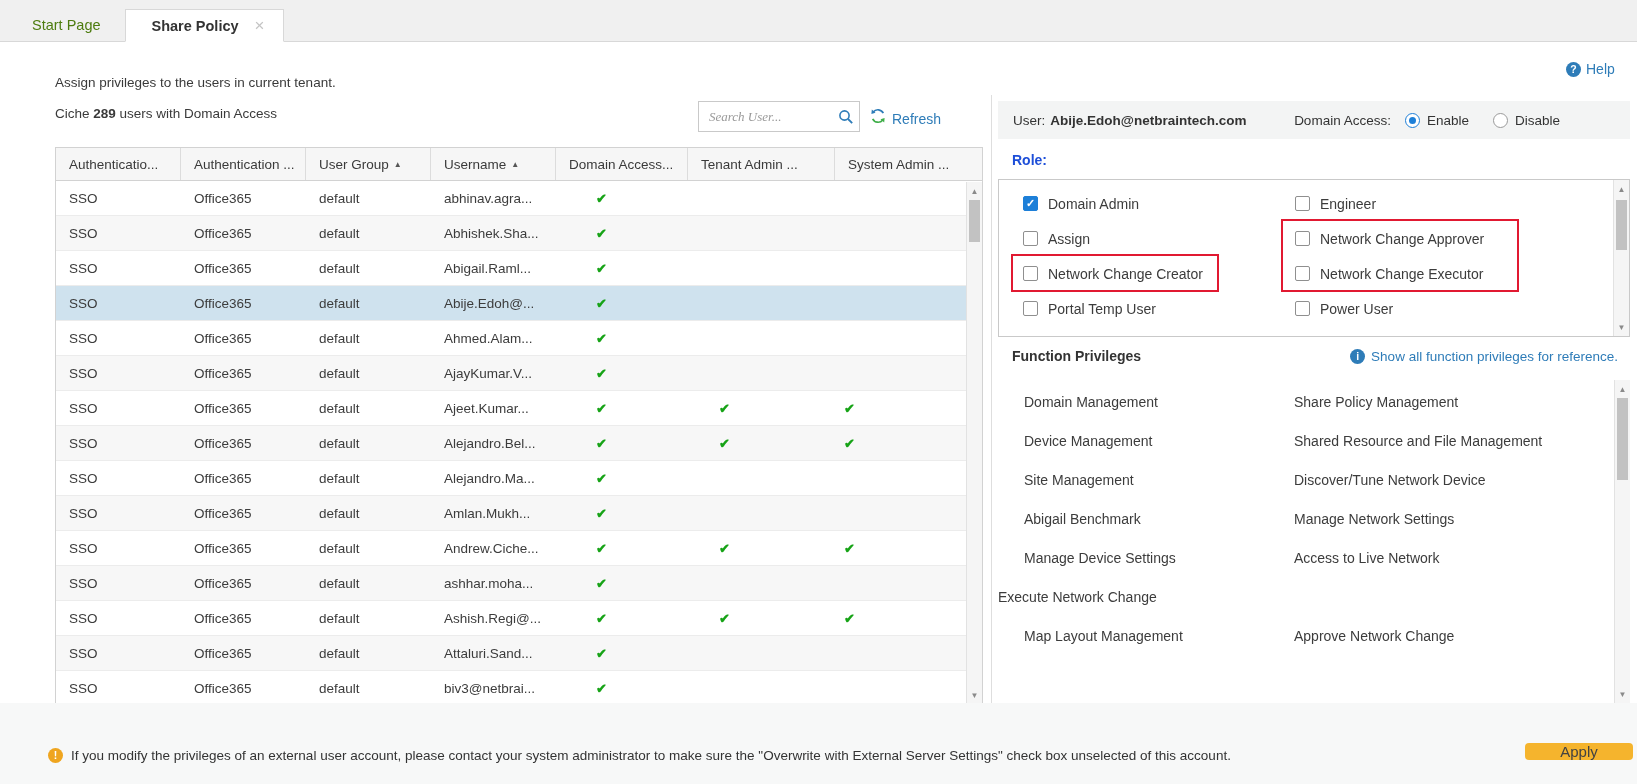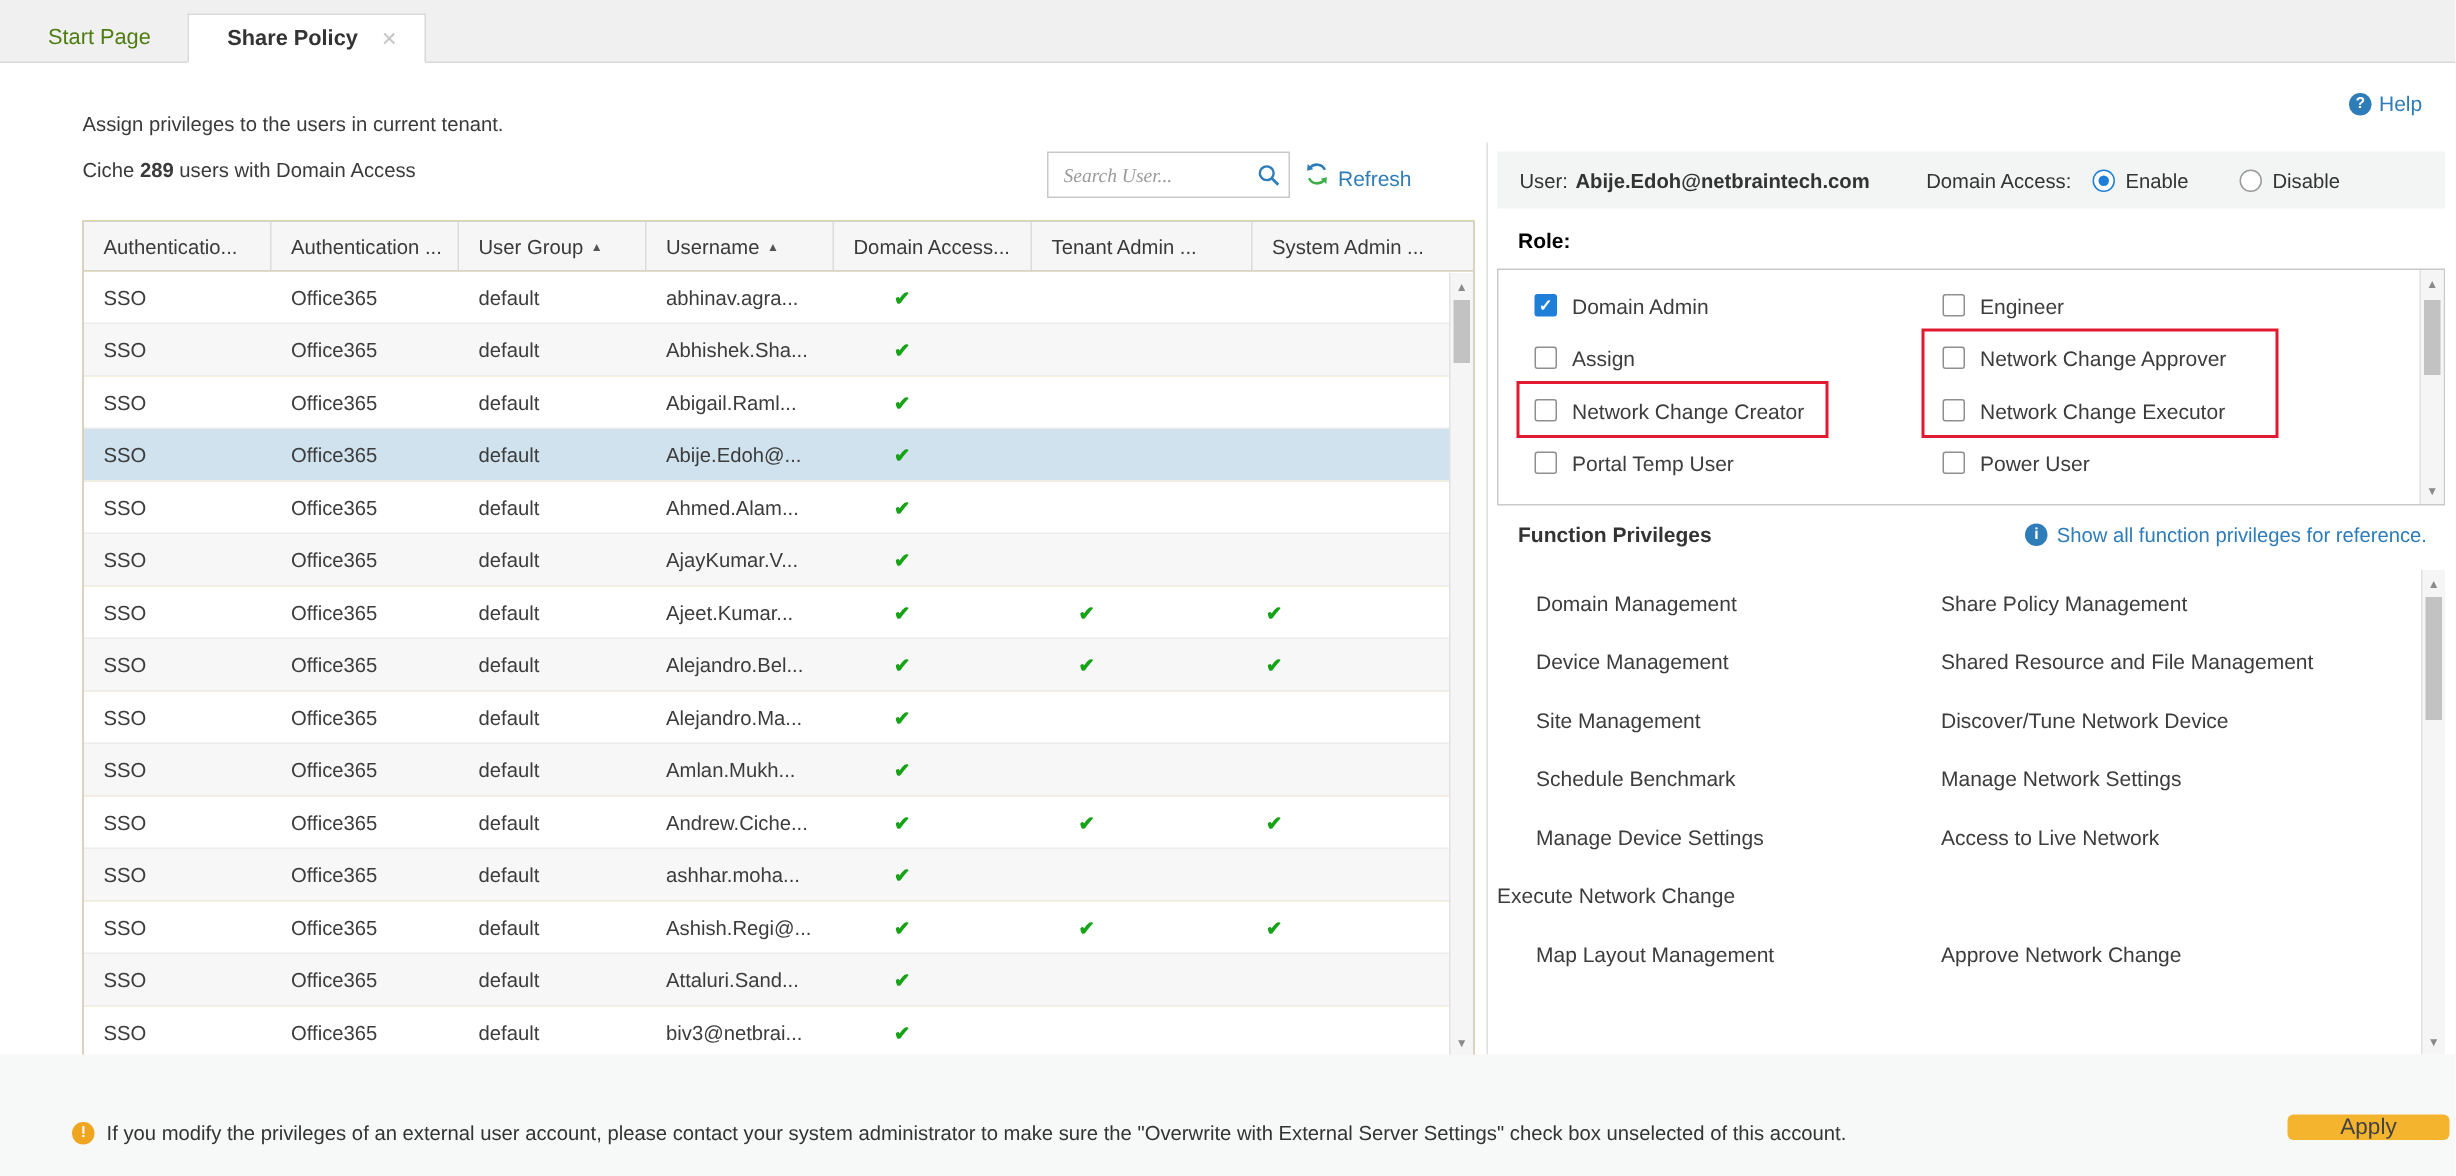--- a/index.html
+++ b/index.html
@@ -61,27 +61,27 @@
     display:flex; align-items:center; justify-content:center; cursor:pointer; }
   .vscroll .arr.up { top:2px; } .vscroll .arr.down { bottom:2px; }
   .vscroll .thumb { position:absolute; left:2px; right:2px; background:#c2c2c2; cursor:pointer; }
   
   .splitter { position:absolute; left:991px; top:95px; width:1px; height:608px; background:#dedede; }
   
   .user-bar { position:absolute; left:998px; top:101px; width:632px; height:38px; background:#f3f4f4;
     display:flex; align-items:center; padding:0 70px 0 15px; font-size:13.5px; color:#333; }
   .user-bar b { font-weight:bold; margin-left:5px; }
   .user-bar .spacer { flex:1; }
-  .radio-group { display:flex; align-items:center; gap:34px; margin-left:14px; }
+  .radio-group { display:flex; align-items:center; gap:24px; margin-left:14px; }
   .radio-opt { display:flex; align-items:center; gap:7px; cursor:pointer; }
   .radio { width:15px; height:15px; border-radius:50%; border:1.5px solid #9a9a9a; background:#fff;
     display:inline-flex; align-items:center; justify-content:center; }
   .radio.on { border-color:#1d7fd8; }
   .radio.on::after { content:""; width:7px; height:7px; border-radius:50%; background:#1d7fd8; }
-  .role-label { position:absolute; left:1012px; top:152px; font-weight:bold; font-size:14px; color:#000000; }
+  .role-label { position:absolute; left:1012px; top:152px; font-weight:bold; font-size:14px; color:#1d4ed8; }
   .role-box { position:absolute; left:998px; top:179px; width:632px; height:158px;
     border:1px solid #c9c9c9; background:#fff; }
   .role-cols { display:flex; padding-top:6px; height:100%; }
   .role-col { display:flex; flex-direction:column; }
   .role-col.left { width:296px; padding-left:24px; }
   .role-col.right { flex:1; }
   .role-row { height:35px; display:flex; align-items:center; gap:10px; cursor:pointer; }
   .cbx { width:15px; height:15px; border:1px solid #8f8f8f; border-radius:2px; background:#fff;
     display:inline-flex; align-items:center; justify-content:center; flex:0 0 auto; }
   .cbx.on { background:#1d7fd8; border-color:#1d7fd8; color:#fff; font-size:11px; font-weight:bold; }
@@ -450,21 +450,21 @@
       </div>
       <div class="fp-row">
         <div class="fp-cell l">Device Management</div>
         <div class="fp-cell r">Shared Resource and File Management</div>
       </div>
       <div class="fp-row">
         <div class="fp-cell l">Site Management</div>
         <div class="fp-cell r">Discover/Tune Network Device</div>
       </div>
       <div class="fp-row">
-        <div class="fp-cell l">Schedule Benchmark</div>
+        <div class="fp-cell l">Abigail Benchmark</div>
         <div class="fp-cell r">Manage Network Settings</div>
       </div>
       <div class="fp-row">
         <div class="fp-cell l">Manage Device Settings</div>
         <div class="fp-cell r">Access to Live Network</div>
       </div>
       <div class="fp-row">
         <div class="fp-cell r">Execute Network Change</div>
       </div>
       <div class="fp-row">

